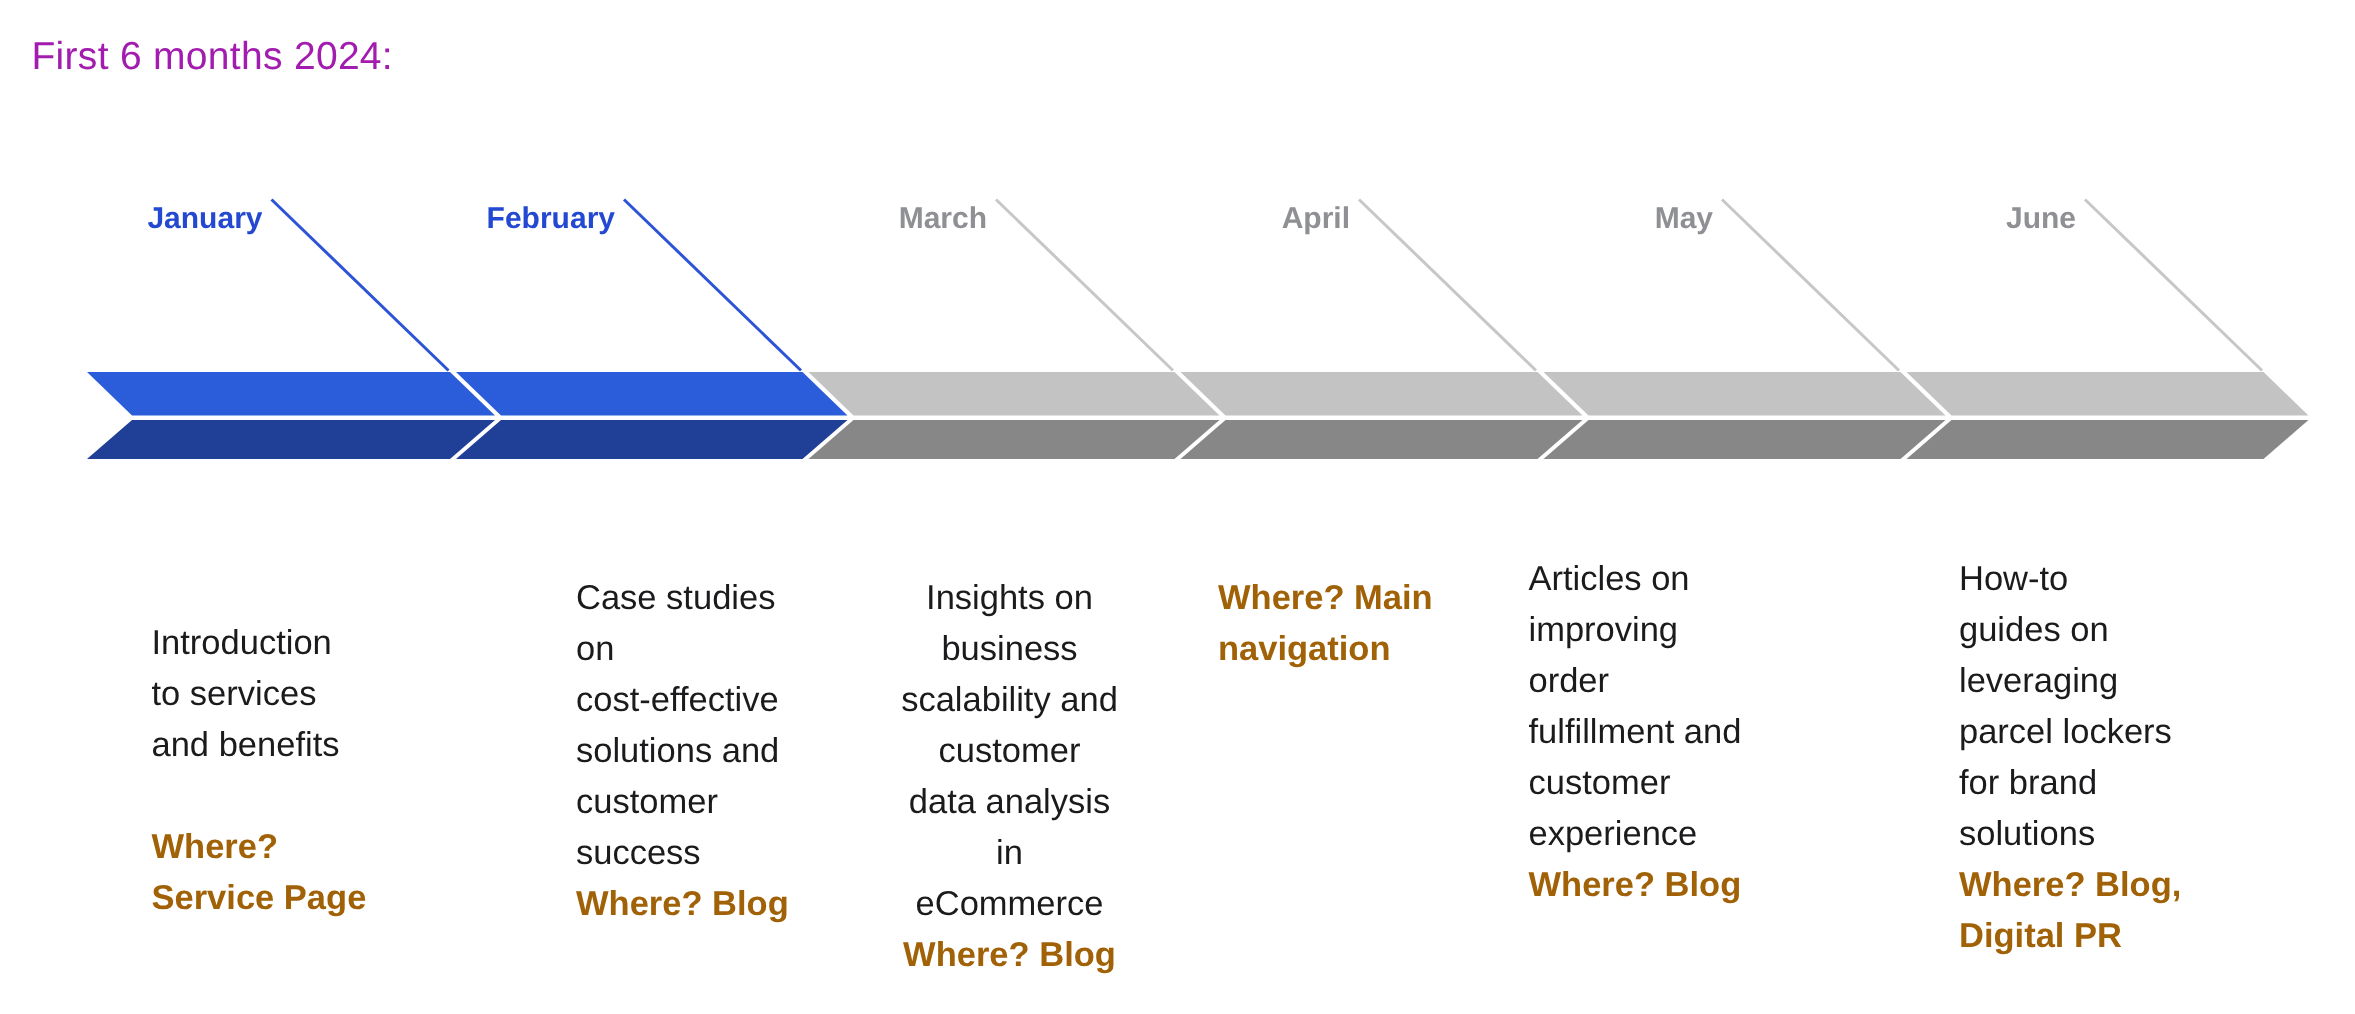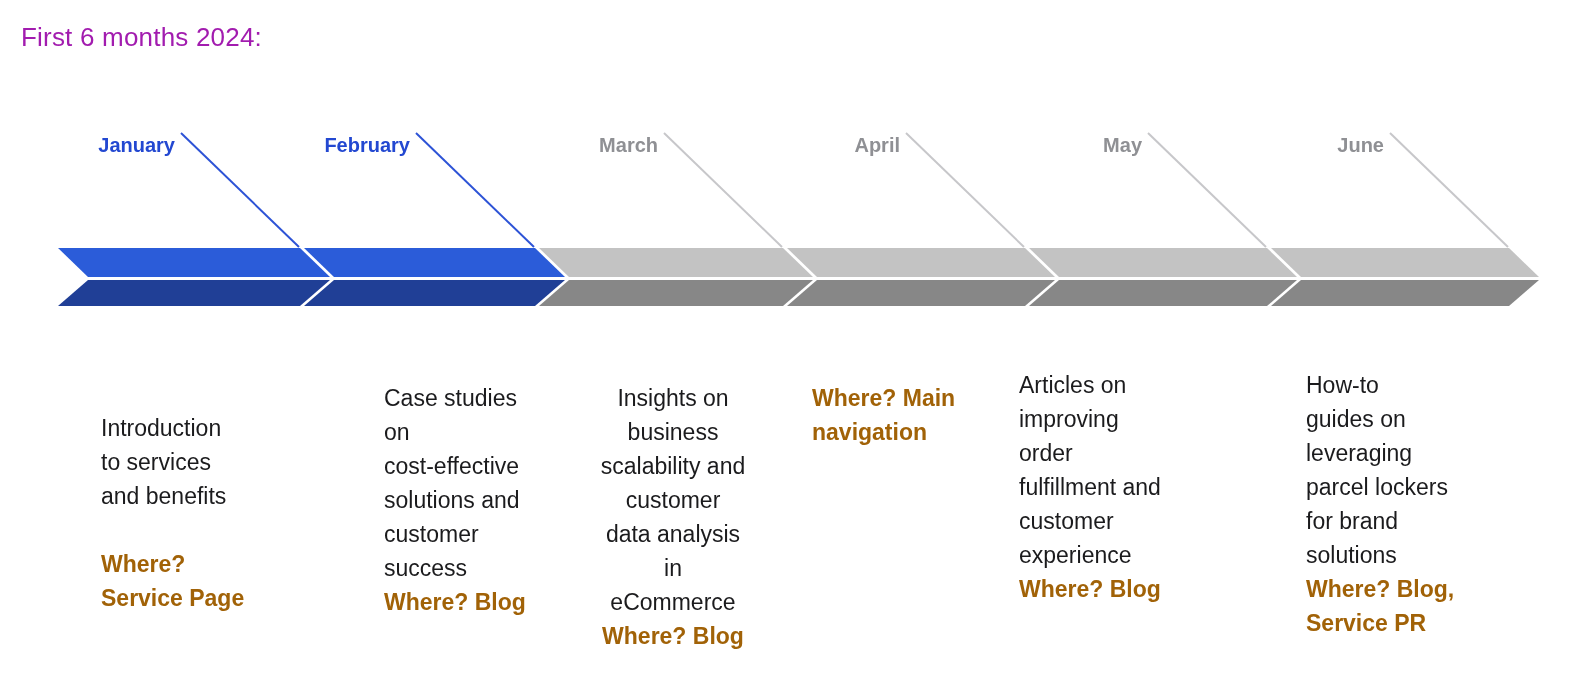--- a/index.html
+++ b/index.html
@@ -112,16 +112,16 @@
   </div>
 
   <div class="content-col col-6">
     <div class="desc">How-to
 guides on
 leveraging
 parcel lockers
 for brand
 solutions</div>
     <div class="where">Where? Blog,
-Service PR</div>
+Digital PR</div>
   </div>
 
 </div>
 
 </body></html>

